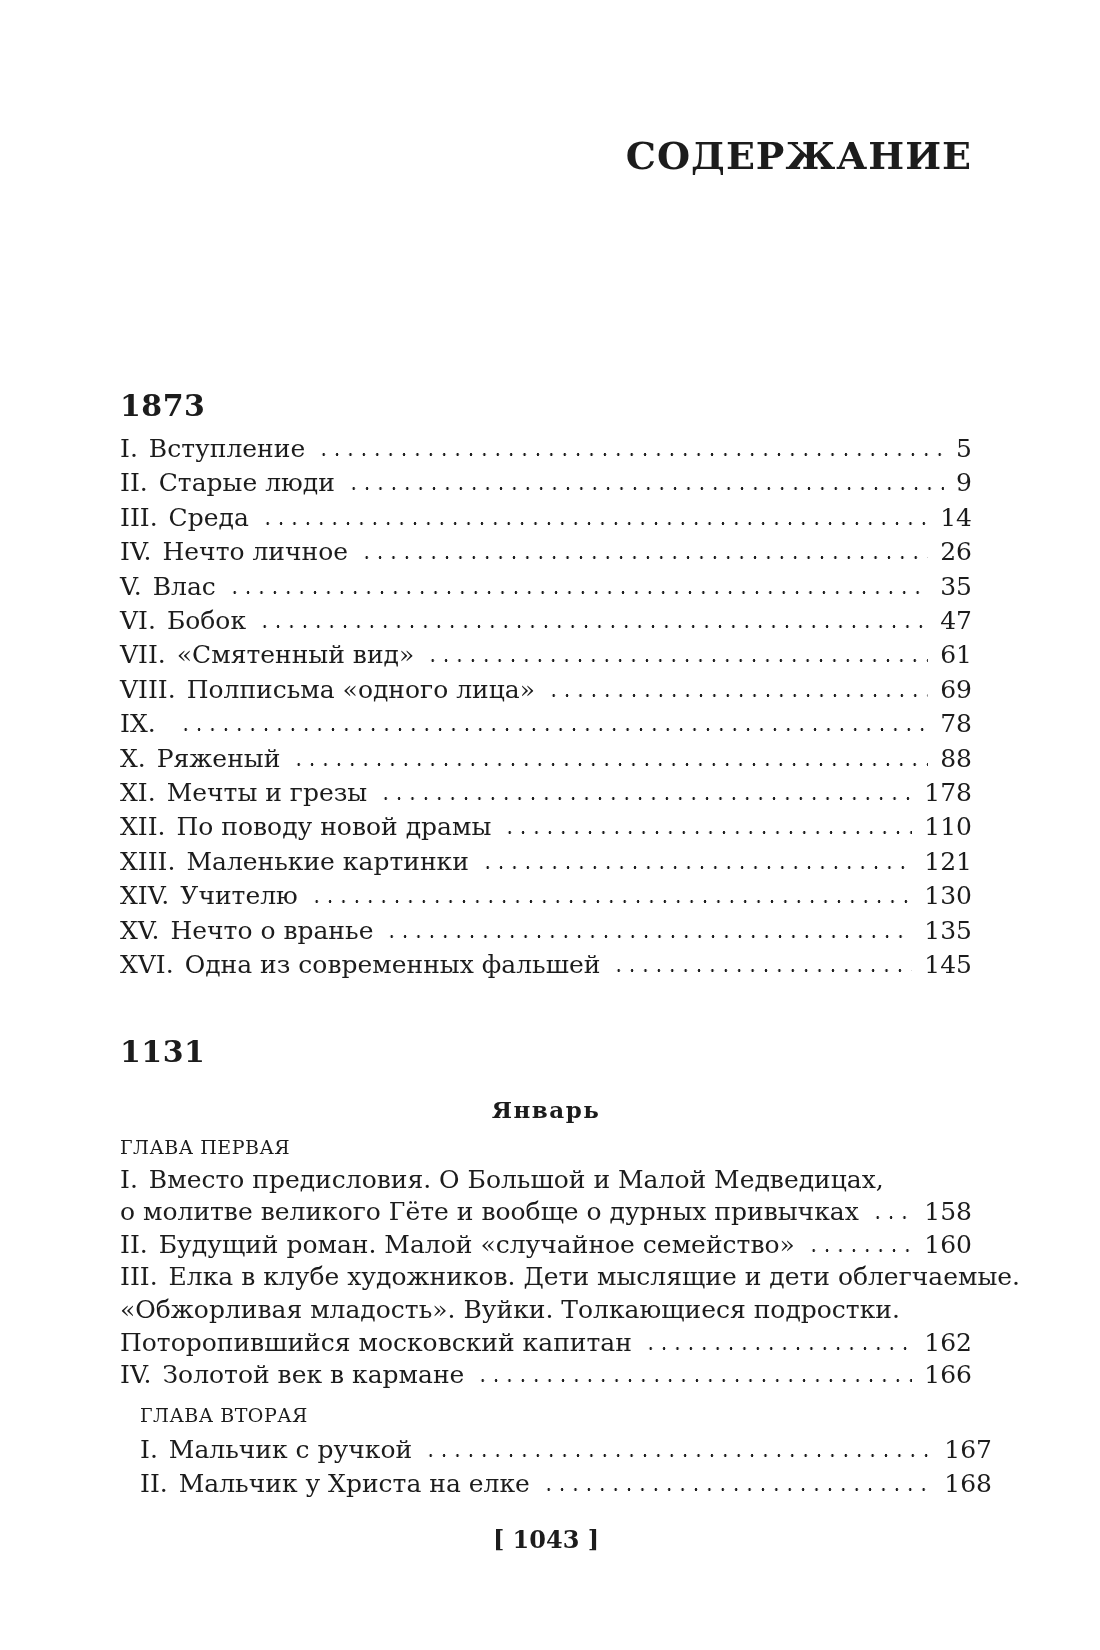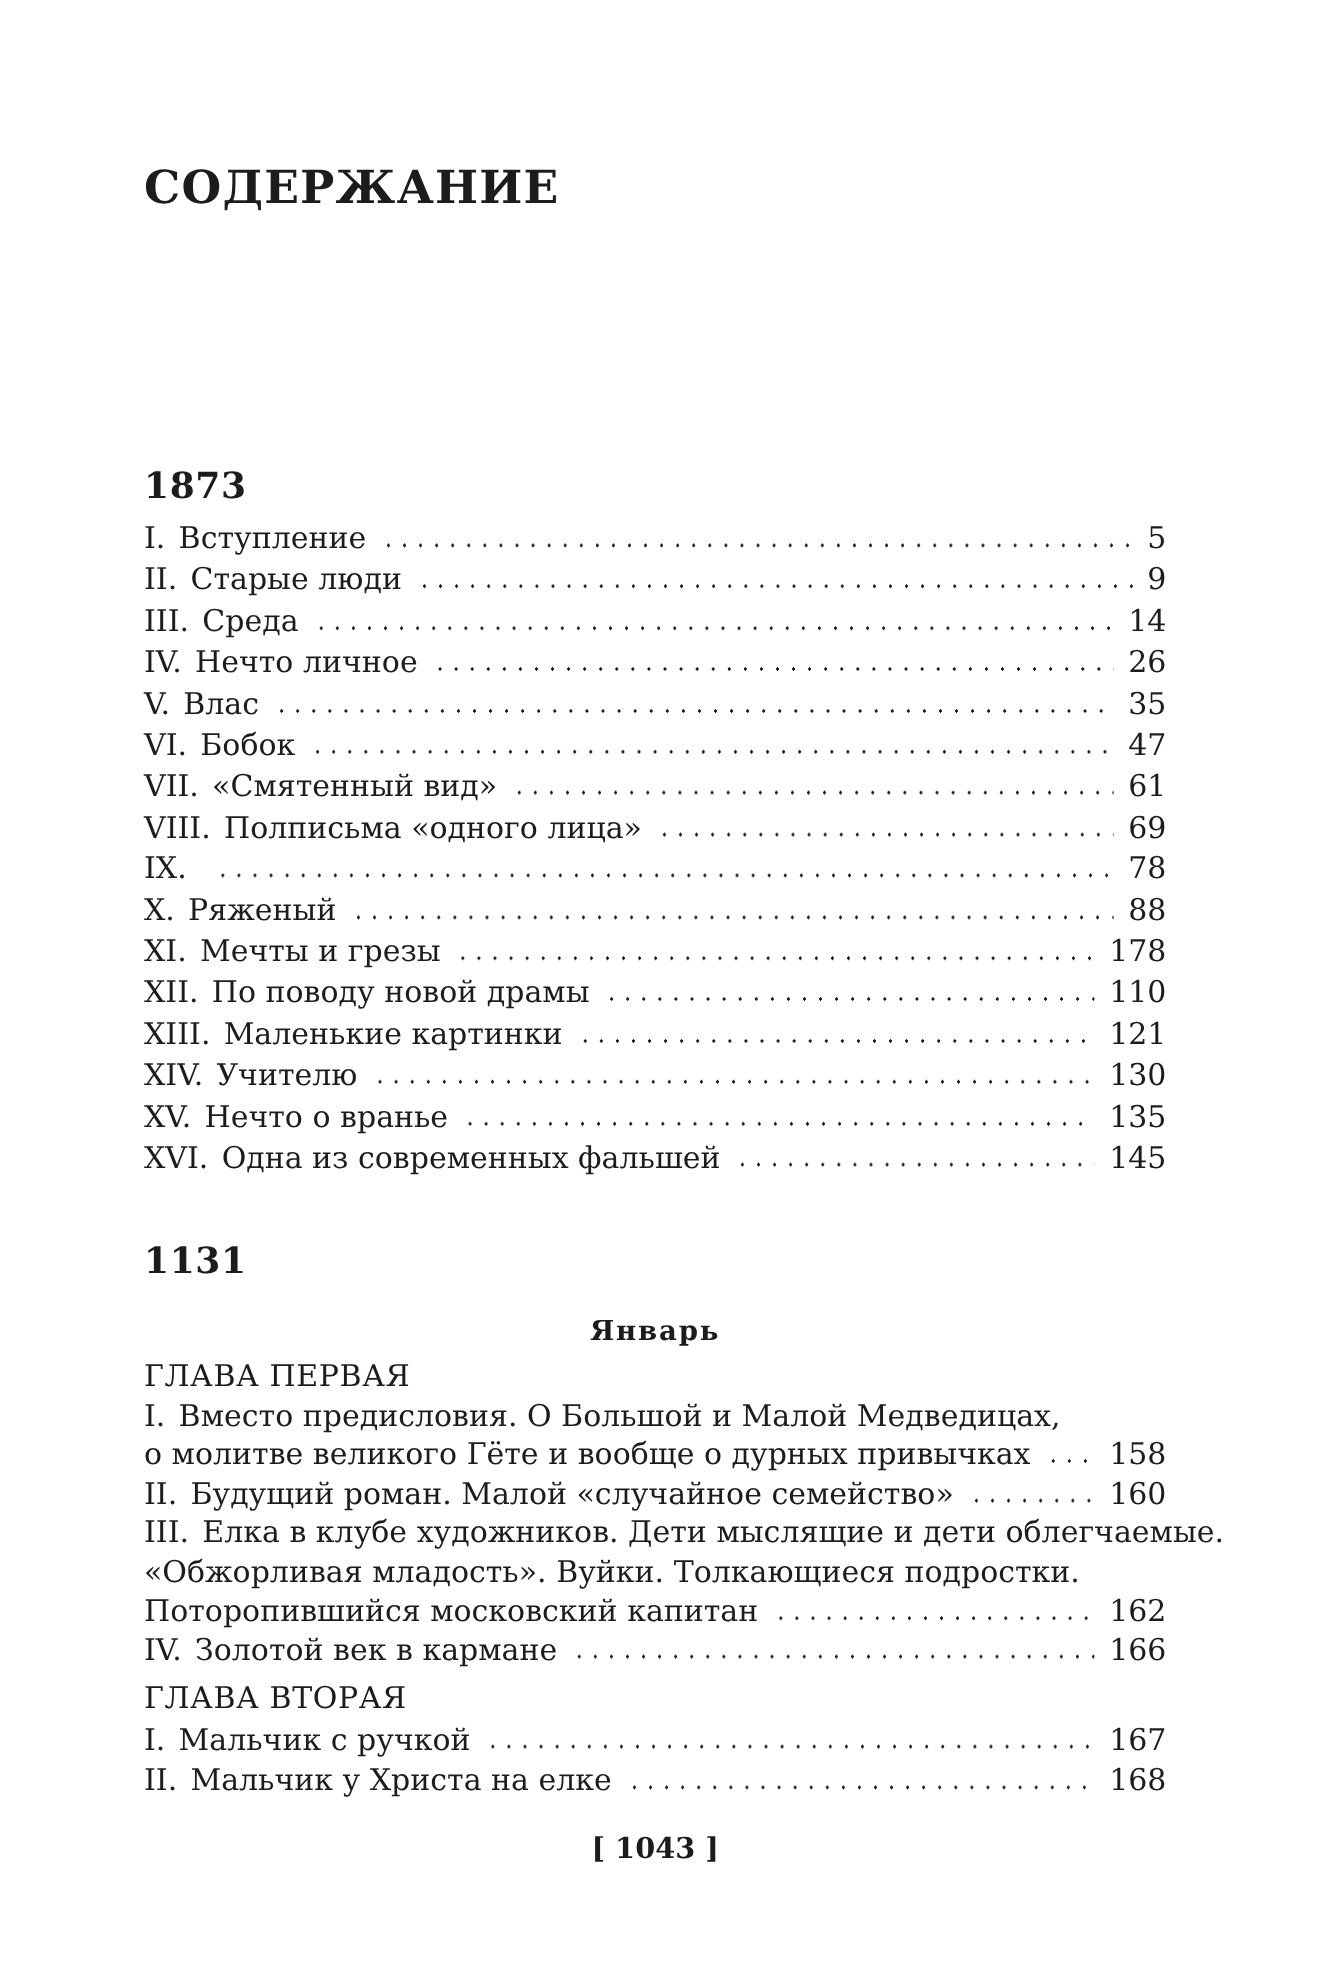--- a/index.html
+++ b/index.html
@@ -19,21 +19,21 @@
   .col {
     position: absolute;
     left: 120px;
     width: 852px;
   }
   #toc-title {
     top: 137px;
     font-size: 38px;
     line-height: 1;
     font-weight: bold;
-    text-align: left;
+    text-align: right;
     letter-spacing: 1px;
   }
   .year-heading {
     font-size: 30px;
     line-height: 1;
     font-weight: bold;
     letter-spacing: 0.5px;
   }
   #year-1873 { top: 391px; }
   #year-1876 { top: 1037px; }
@@ -41,23 +41,23 @@
     top: 1098px;
     font-size: 23px;
     line-height: 1;
     font-weight: bold;
     text-align: center;
     letter-spacing: 1.5px;
   }
   .toc-list { font-size: 25px; }
   #list-1873 { top: 432px; line-height: 34.4px; }
   #chapter-1 { top: 1131px; line-height: 32.6px; }
-  #chapter-2 { top: 1398px; line-height: 34.5px; }
+  #chapter-2 { top: 1398px; line-height: 34.5px; margin-left: 20px; }
   .chapter-heading {
-    font-size: 25px;
+    font-size: 19px;
     letter-spacing: 0.5px;
   }
   .toc-line {
     display: flex;
     align-items: baseline;
     white-space: nowrap;
   }
   .num { margin-right: 11px; }
   .dots {
     flex: 1 1 auto;

